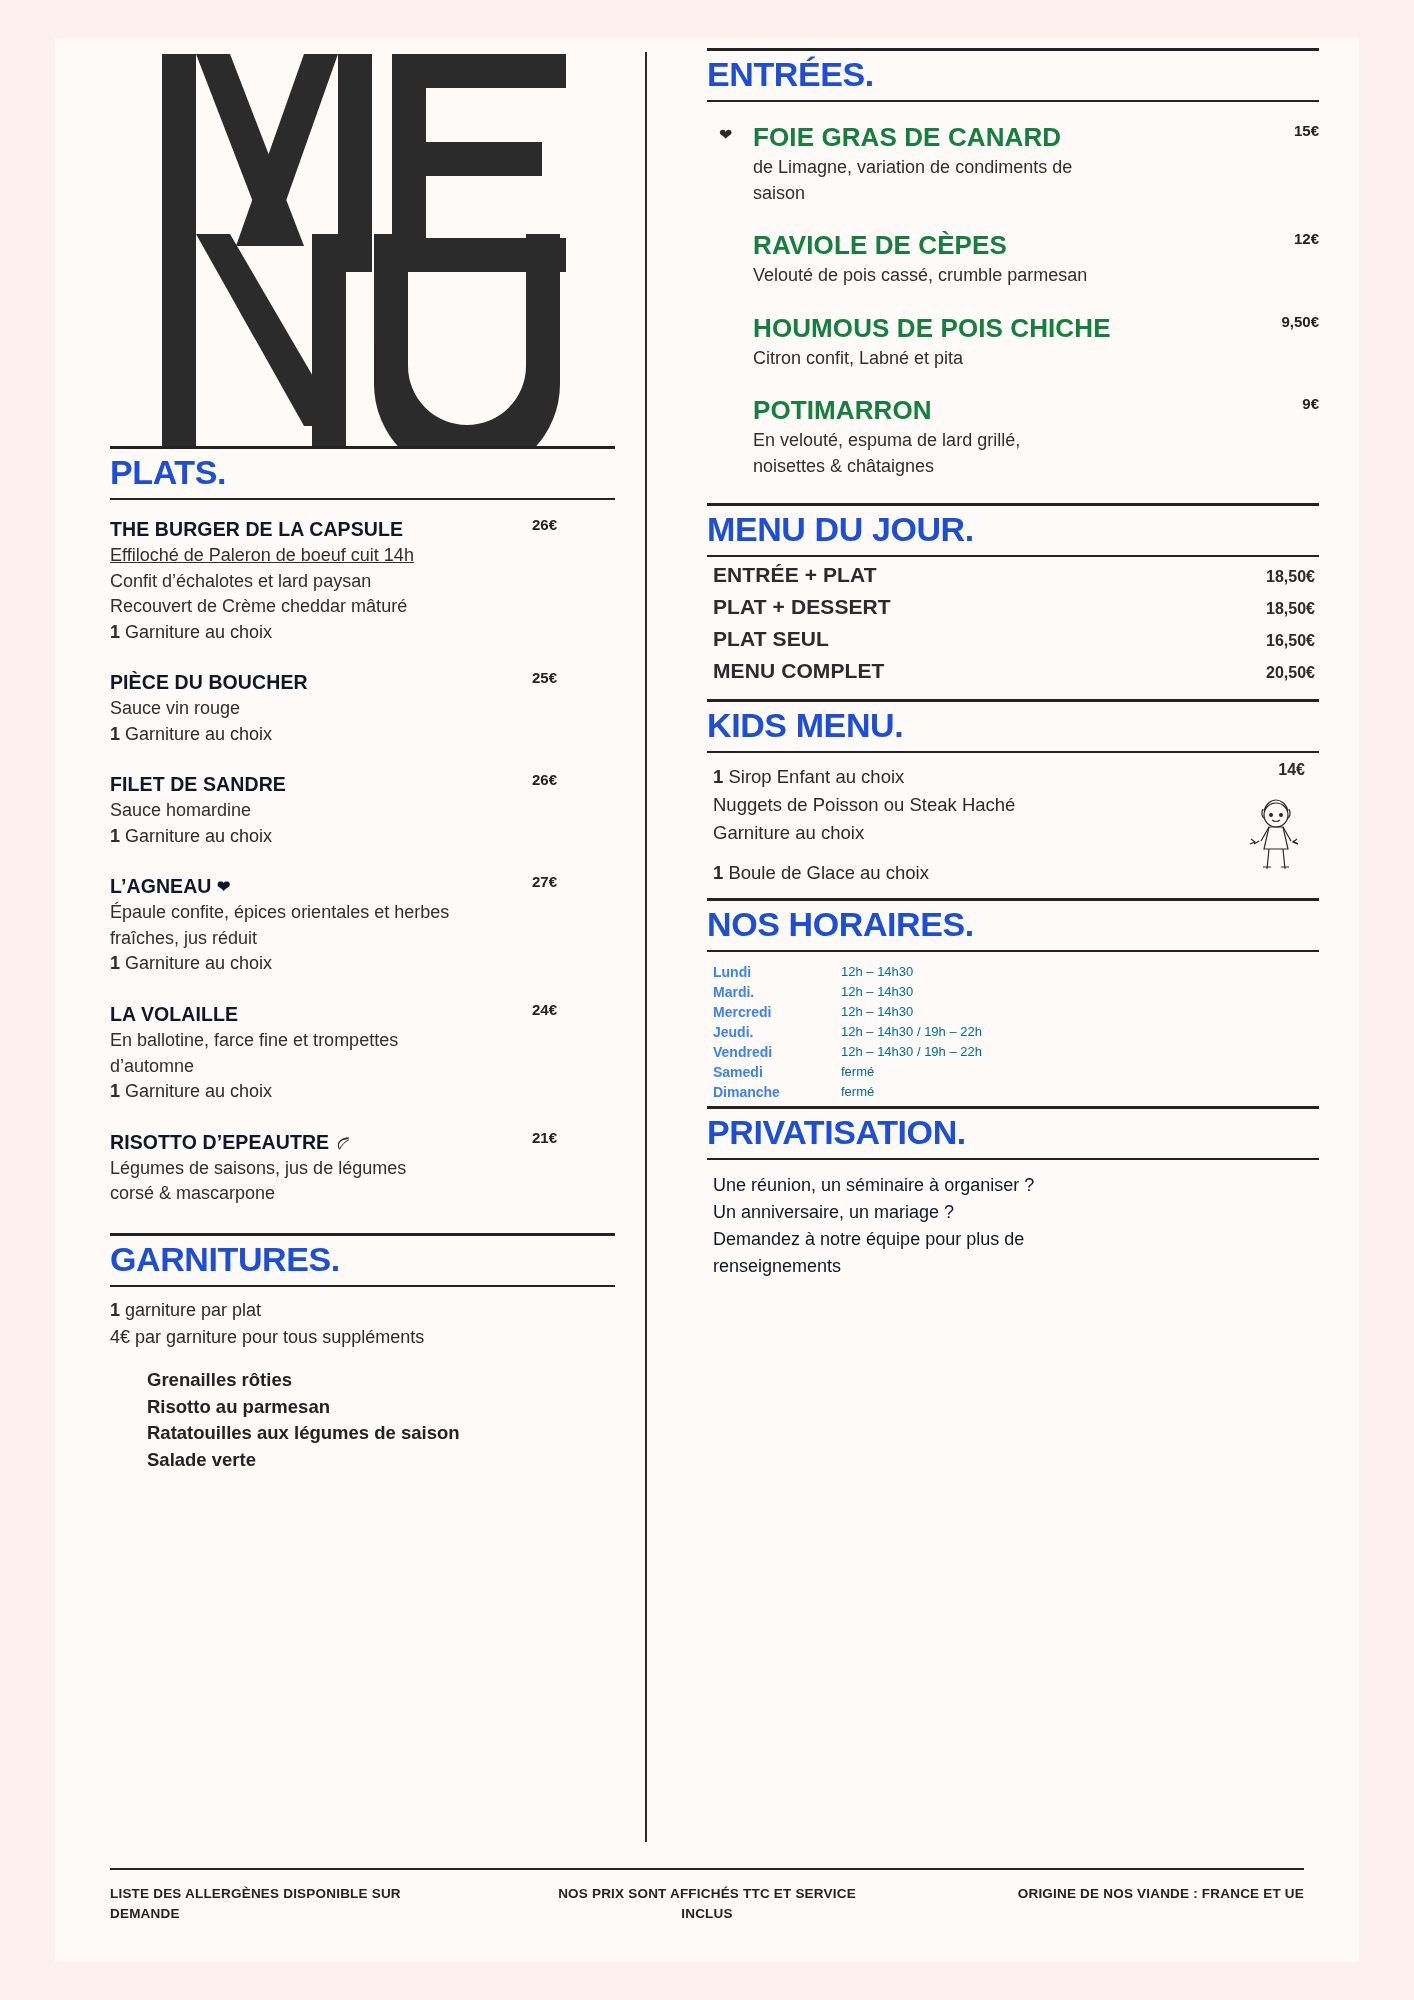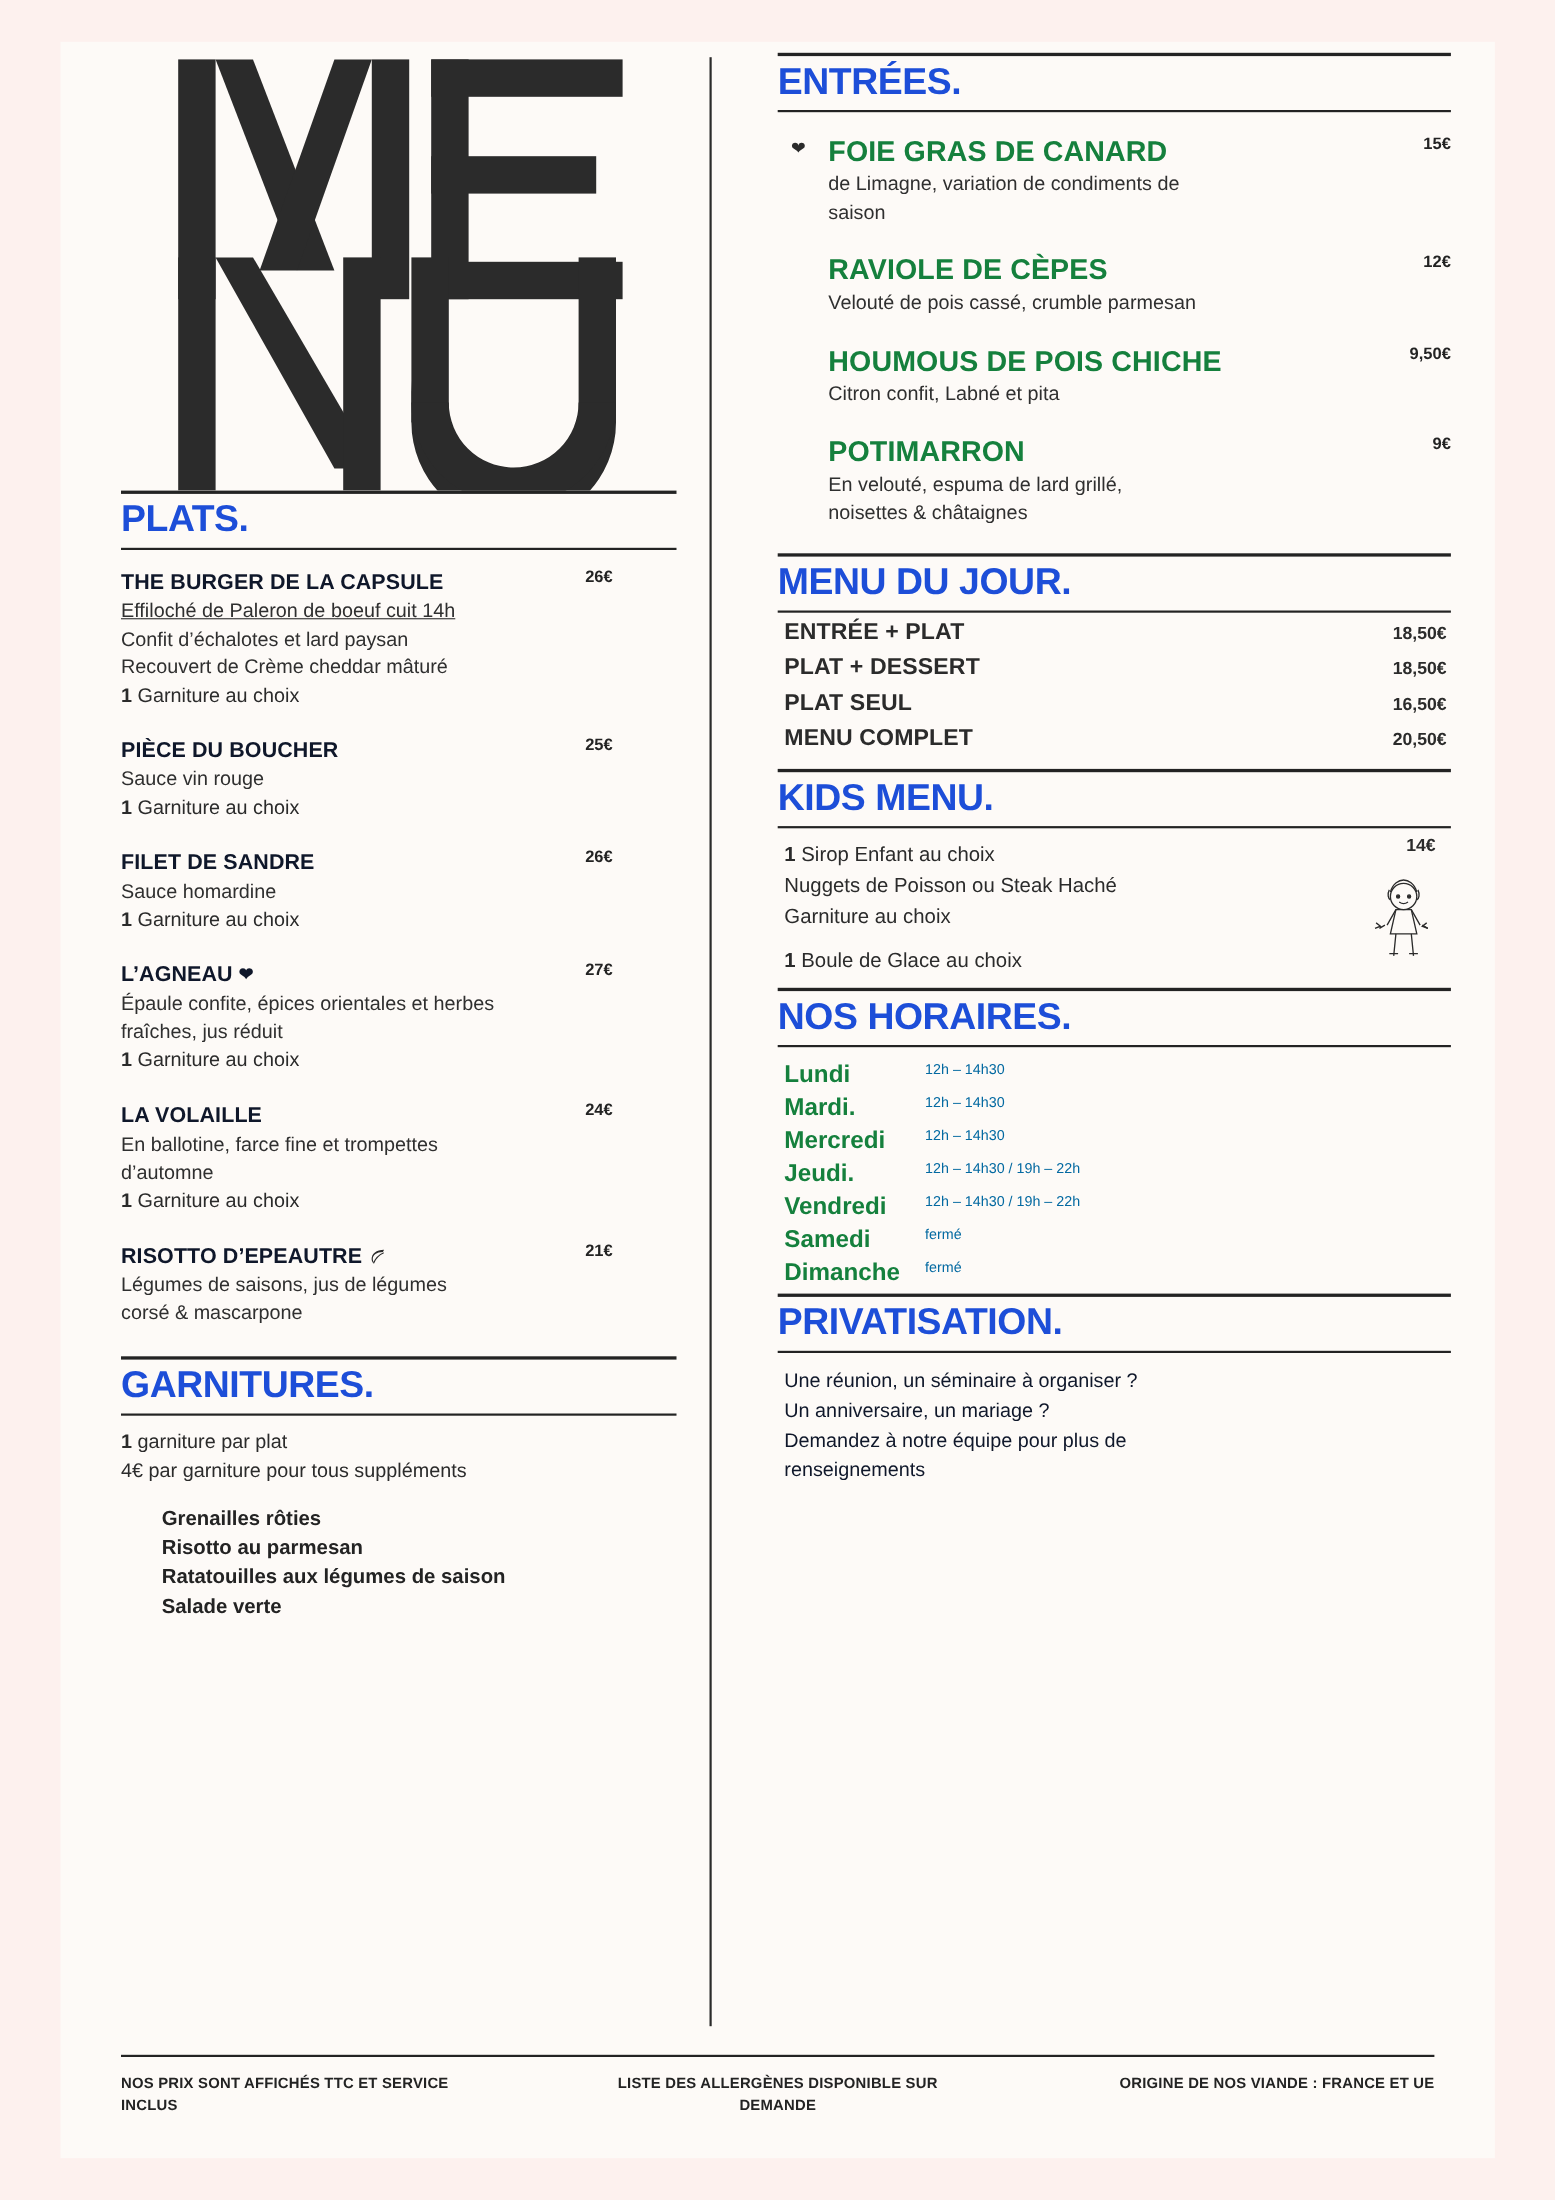--- a/index.html
+++ b/index.html
@@ -185,24 +185,24 @@
     top: 8px;
     font-size: 16px;
     font-weight: bold;
   }
   .kids-doodle { position: absolute; right: 6px; top: 42px; }
 
   
   .hours { padding: 12px 0 0 6px; }
   .hour-row { display: flex; margin-bottom: 4px; }
   .hour-day {
-    font-size: 22px;
+    font-size: 14px;
     font-weight: bold;
     width: 128px;
-    color: #15803d;
+    color: #3b82f6;
   }
   .hour-time { font-size: 13px; color: #0369a1; }
 
   
   .priv-body { padding: 12px 0 0 6px; }
   .priv-line { font-size: 18px; line-height: 1.5; color: #0f172a; }
 
   
   .footer-rule {
     height: 2px;
@@ -476,17 +476,17 @@
           <div class="priv-line">Demandez à notre équipe pour plus de</div>
           <div class="priv-line">renseignements</div>
         </div>
       </div>
 
     </div>
   </div>
 
   <div class="footer-rule"></div>
   <div class="footer">
+    <div>LISTE DES ALLERGÈNES DISPONIBLE SUR DEMANDE</div>
     <div>NOS PRIX SONT AFFICHÉS TTC ET SERVICE INCLUS</div>
-    <div>LISTE DES ALLERGÈNES DISPONIBLE SUR DEMANDE</div>
     <div>ORIGINE DE NOS VIANDE : FRANCE ET UE</div>
   </div>
 </div>
 
 </body></html>

